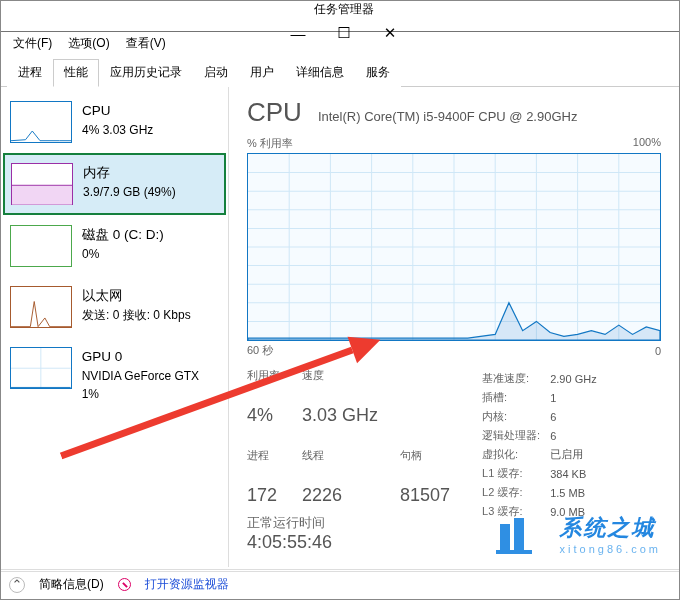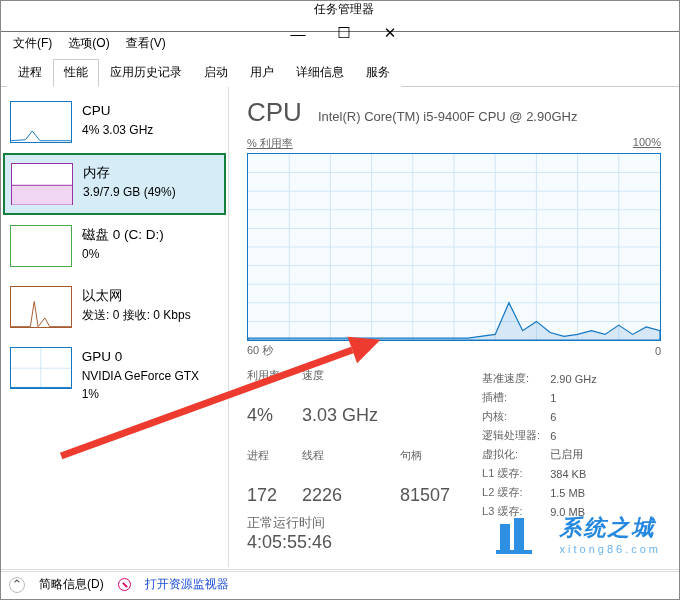--- a/index.html
+++ b/index.html
@@ -23,21 +23,21 @@
 .thumb-mem { border-color: #9b2fa6; }
 .thumb-disk { border-color: #4ca84c; }
 .thumb-eth { border-color: #a65a2e; }
 .thumb-gpu { border-color: #1277c4; }
 .side-txt { font-size: 12px; line-height: 1.5; }
 .side-txt .name { font-size: 13.5px; }
 .main { flex: 1; padding: 10px 18px 0 18px; position: relative; }
 .cpu-head { display: flex; align-items: baseline; gap: 16px; margin-bottom: 8px; }
 .cpu-title { font-size: 26px; color: #555; }
 .cpu-model { font-size: 13px; color: #555; }
-.chart-top { display: flex; justify-content: space-between; font-size: 11px; color: #666; margin-bottom: 2px; text-decoration: underline; }
+.chart-top { display: flex; justify-content: space-between; font-size: 11px; color: #666; margin-bottom: 2px; }
 .chart { height: 188px; border: 1px solid #1277c4; position: relative; background: linear-gradient(#f6fbff,#f6fbff); }
 .chart svg { position: absolute; inset: 0; width: 100%; height: 100%; }
 .chart-grid line { stroke: #cfe7f7; stroke-width: 1; }
 .chart-line { fill: rgba(36,122,200,.15); stroke: #1277c4; stroke-width: 1.2; }
 .chart-bot { display: flex; justify-content: space-between; font-size: 11px; color: #666; margin-top: 2px; align-items: center; }
 .stats { display: flex; margin-top: 10px; gap: 30px; }
 .stats-left { display: grid; grid-template-columns: auto auto auto; column-gap: 22px; row-gap: 2px; gap: 22px; }
 .slab { font-size: 11px; color: #666; }
 .sval { font-size: 18px; color: #555; }
 .stats-right { font-size: 11px; color: #555; }

